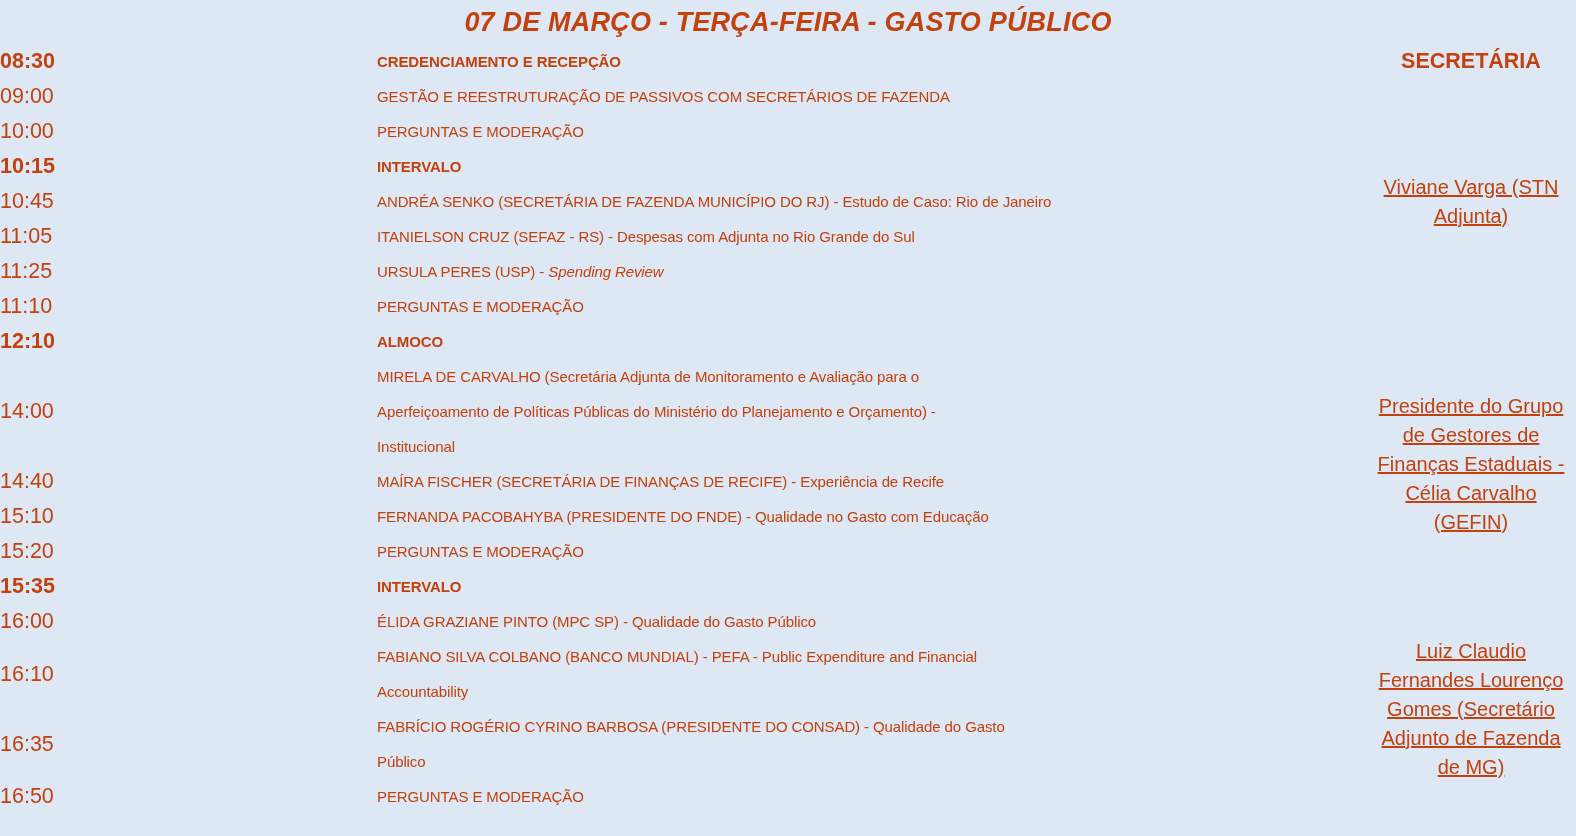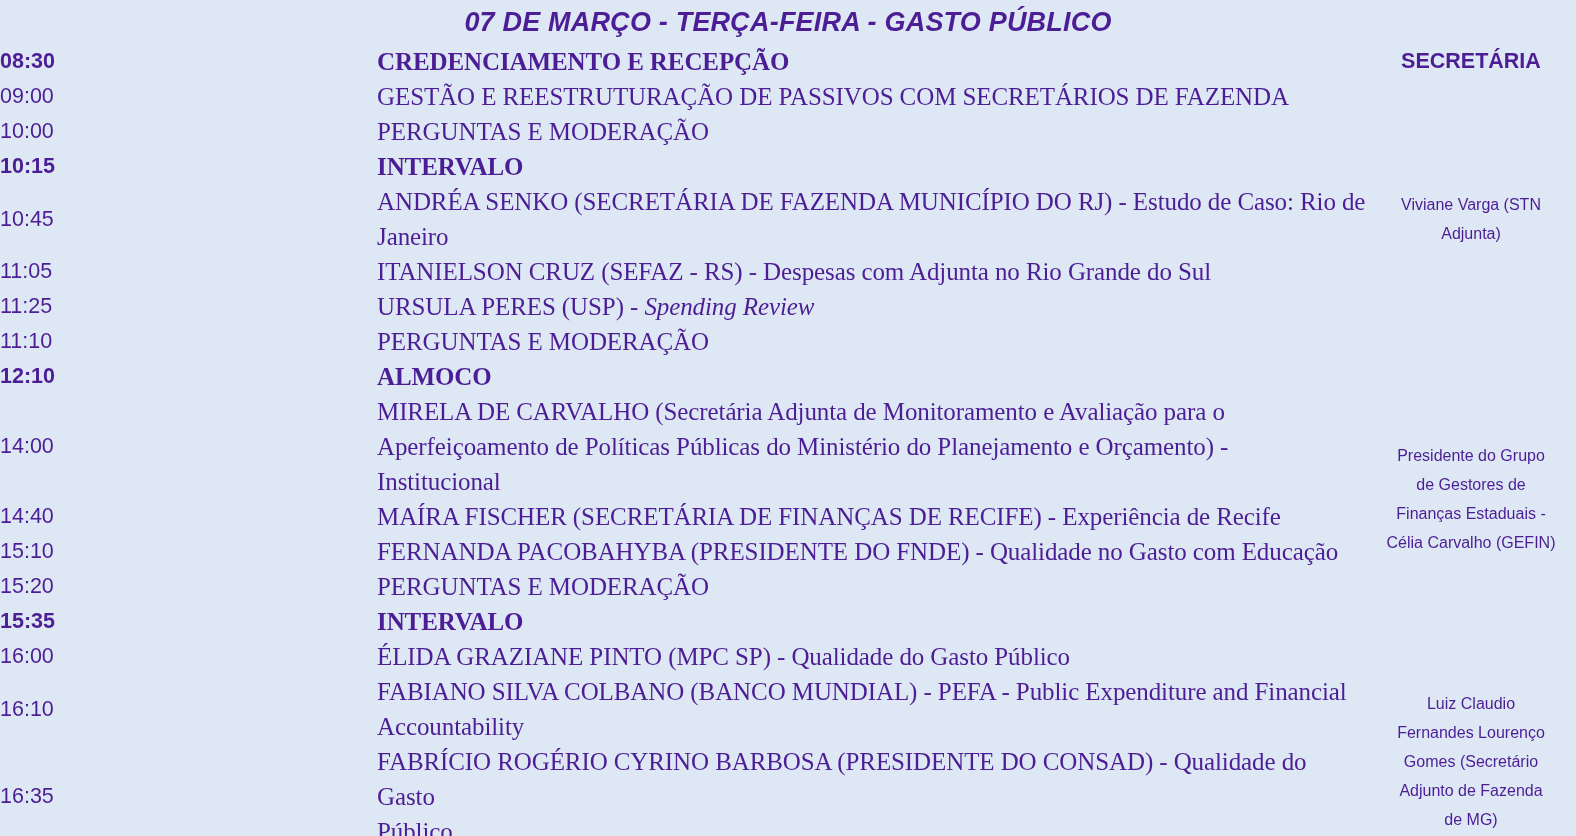--- a/index.html
+++ b/index.html
@@ -1,38 +1,39 @@
 <!DOCTYPE html>
 <html><head>
 <meta charset="utf-8">
 <style>
   html,body{margin:0;padding:0;}
   .page{
     width:1576px;height:836px;overflow:hidden;
-    background:#dde8f4;color:#4c1d95;
+    background:#dde8f4;color:#c2410c;
     font-family:"Liberation Sans","DejaVu Sans",sans-serif;
   }
   .title{
     text-align:center;font-weight:bold;font-style:italic;
     font-size:27px;line-height:44px;letter-spacing:0.2px;
   }
   table.agenda{border-collapse:collapse;table-layout:fixed;width:1576px;}
   table.agenda td{padding:0;vertical-align:middle;}
   col.c-time{width:377px;}
   col.c-desc{width:989px;}
   col.c-mod{width:210px;}
   td.time{
     font-size:21.5px;line-height:35px;padding-left:176px;white-space:pre;
   }
   td.desc{
-    font-size:25px;line-height:35px;white-space:pre-line;letter-spacing:-0.1px;font-family:Liberation Serif, serif;
+    font-size:15px;line-height:35px;white-space:pre-line;letter-spacing:-0.1px;
   }
   td.mod{
-    font-size:16px;line-height:29px;text-align:center;white-space:pre-line;
+    font-size:20px;line-height:29px;text-align:center;white-space:pre-line;
     vertical-align:middle;
+    text-decoration:underline;
   }
   td.mod-header{
     font-size:21.5px;font-weight:bold;line-height:35px;text-align:center;
     white-space:normal;
   }
   tr.bold td.time, tr.bold td.desc{font-weight:bold;}
   td.desc em{font-style:italic;}
 </style>
 </head>
 <body>

